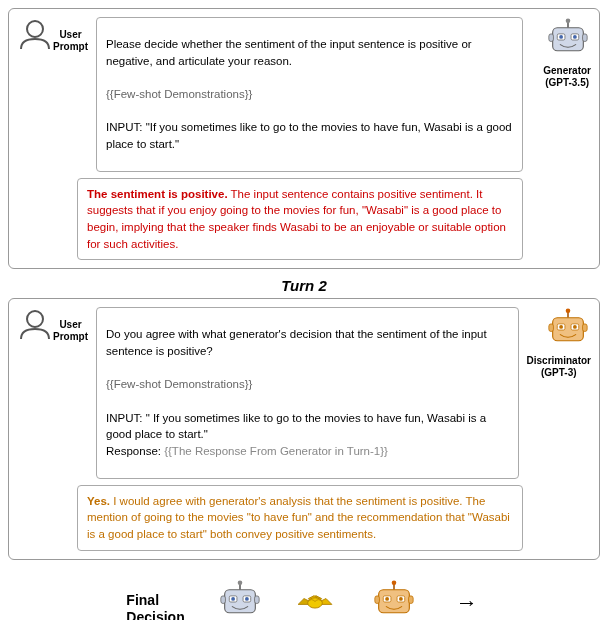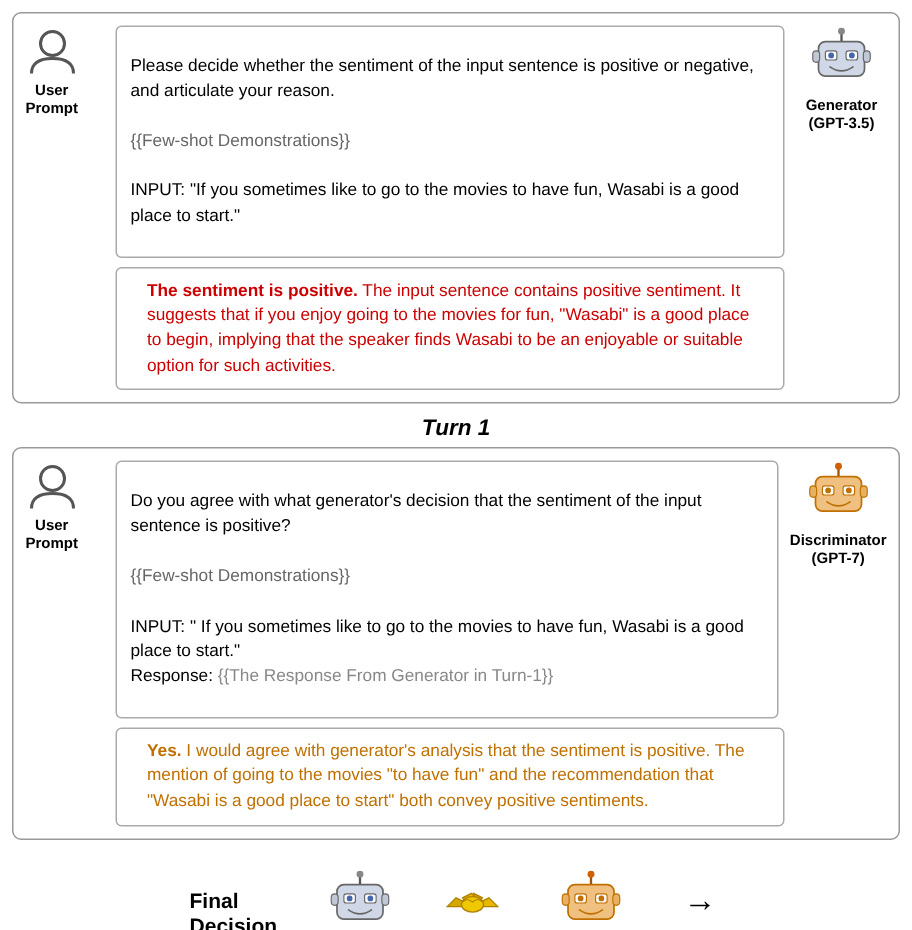--- a/index.html
+++ b/index.html
@@ -28,22 +28,22 @@
     }
 
     .turn-row {
       display: flex;
       align-items: flex-start;
       gap: 8px;
     }
 
     .user-col {
       display: flex;
-      flex-direction: column;
-      align-items: flex-start;
+      flex-direction: row;
+      align-items: flex-end;
       min-width: 52px;
     }
 
     .user-icon {
       width: 36px;
       height: 36px;
     }
 
     .user-label {
       font-size: 10px;
@@ -59,21 +59,21 @@
       padding: 18px 9px;
       flex: 1;
       font-size: 11.5px;
       line-height: 1.45;
       color: #000;
     }
 
     .response-box {
       border: 1px solid #aaa;
       border-radius: 4px;
-      padding: 7px 20px;
+      padding: 7px 9px;
       flex: 1;
       font-size: 11.5px;
       line-height: 1.45;
     }
 
     .response-positive {
       color: #c00;
     }
 
     .response-positive .positive-label {
@@ -86,21 +86,21 @@
     }
 
     .response-discriminator .positive-label {
       color: #c07000;
       font-weight: bold;
     }
 
     .robot-col {
       display: flex;
       flex-direction: column;
-      align-items: center;
+      align-items: flex-end;
       min-width: 60px;
     }
 
     .robot-label {
       font-size: 10px;
       font-weight: bold;
       text-align: center;
       margin-top: 2px;
       line-height: 1.2;
     }
@@ -235,21 +235,21 @@
 
     <div class="response-row">
       <div class="spacer-col"></div>
       <div class="response-box response-positive">
         <span class="positive-label">The sentiment is positive.</span><span> The input sentence contains positive sentiment. It suggests that if you enjoy going to the movies for fun, "Wasabi" is a good place to begin, implying that the speaker finds Wasabi to be an enjoyable or suitable option for such activities.</span>
       </div>
       <div style="min-width:60px;"></div>
     </div>
   </div>
 
-  <div class="turn-label">Turn 1</div>
+  <div class="turn-label">Turn 2</div>
 
   <div class="turn-section">
     <div class="turn-row">
 
       <div class="user-col">
         <svg class="user-icon" viewBox="0 0 36 36" xmlns="http://www.w3.org/2000/svg">
           <circle cx="18" cy="12" r="8" fill="none" stroke="#555" stroke-width="2"></circle>
           <path d="M4 32 Q4 22 18 22 Q32 22 32 32" fill="none" stroke="#555" stroke-width="2"></path>
         </svg>
         <div class="user-label" style="white-space:pre-line">User
@@ -280,21 +280,21 @@
 
           <circle cx="21" cy="26" r="2.5" fill="#c07000"></circle>
           <circle cx="39" cy="26" r="2.5" fill="#c07000"></circle>
 
           <path d="M20 36 Q30 43 40 36" fill="none" stroke="#c07000" stroke-width="1.5" stroke-linecap="round"></path>
 
           <rect x="5" y="22" width="6" height="10" rx="3" fill="#e8b060" stroke="#c07000" stroke-width="1"></rect>
           <rect x="49" y="22" width="6" height="10" rx="3" fill="#e8b060" stroke="#c07000" stroke-width="1"></rect>
         </svg>
         <div class="robot-label" style="white-space:pre-line">Discriminator
-(GPT-7)</div>
+(GPT-3)</div>
       </div>
     </div>
 
     <div class="response-row">
       <div class="spacer-col"></div>
       <div class="response-box response-discriminator">
         <span class="positive-label">Yes.</span><span> I would agree with generator's analysis that the sentiment is positive. The mention of going to the movies "to have fun" and the recommendation that "Wasabi is a good place to start" both convey positive sentiments.</span>
       </div>
       <div style="min-width:60px;"></div>
     </div>

